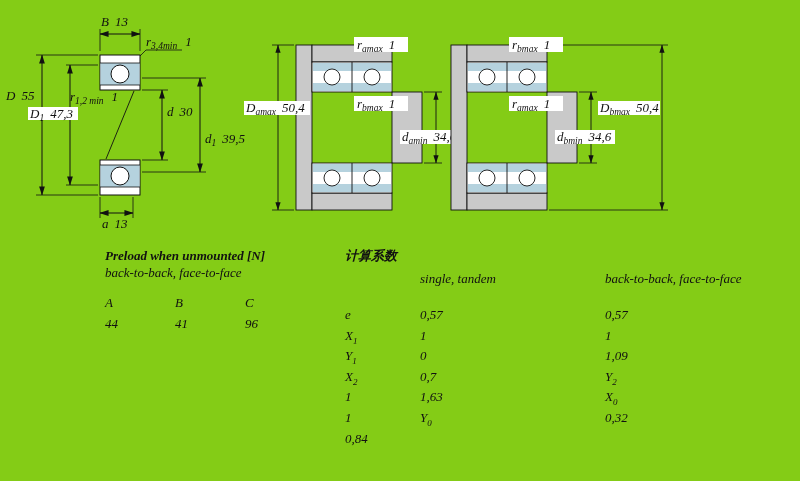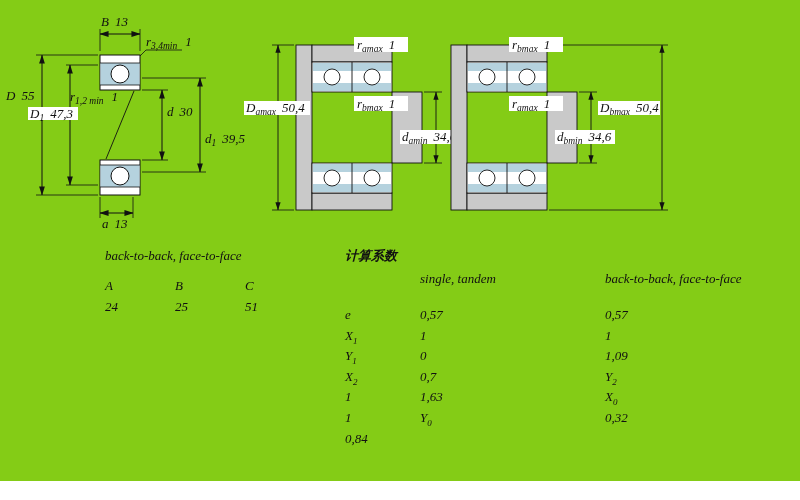--- a/index.html
+++ b/index.html
@@ -157,28 +157,29 @@
       <rect x="555" y="130" width="60" height="14" fill="#fff"></rect>
       <text x="557" y="141"><tspan>d</tspan><tspan dy="3" font-size="9.5">bmin</tspan><tspan dy="-3" dx="6">34,6</tspan></text>
       <rect x="598" y="101" width="62" height="14" fill="#fff"></rect>
       <text x="600" y="112"><tspan>D</tspan><tspan dy="3" font-size="9.5">bmax</tspan><tspan dy="-3" dx="6">50,4</tspan></text>
     </g>
   </g>
 </svg>
 
 
 <div class="preload">
+  <div class="bold">Preload when unmounted [N]</div>
   <div>back-to-back, face-to-face</div>
   <div class="ptable">
     <span>A</span>
     <span>B</span>
     <span>C</span>
-    <span>24</span>
-    <span>25</span>
-    <span>51</span>
+    <span>44</span>
+    <span>41</span>
+    <span>96</span>
   </div>
 </div>
 
 
 <div class="factors">
   <div class="bold">计算系数</div>
   <div class="ftable">
     <span class="hdr"></span>
     <span class="hdr">single, tandem</span>
     <span class="hdr">back-to-back, face-to-face</span>

